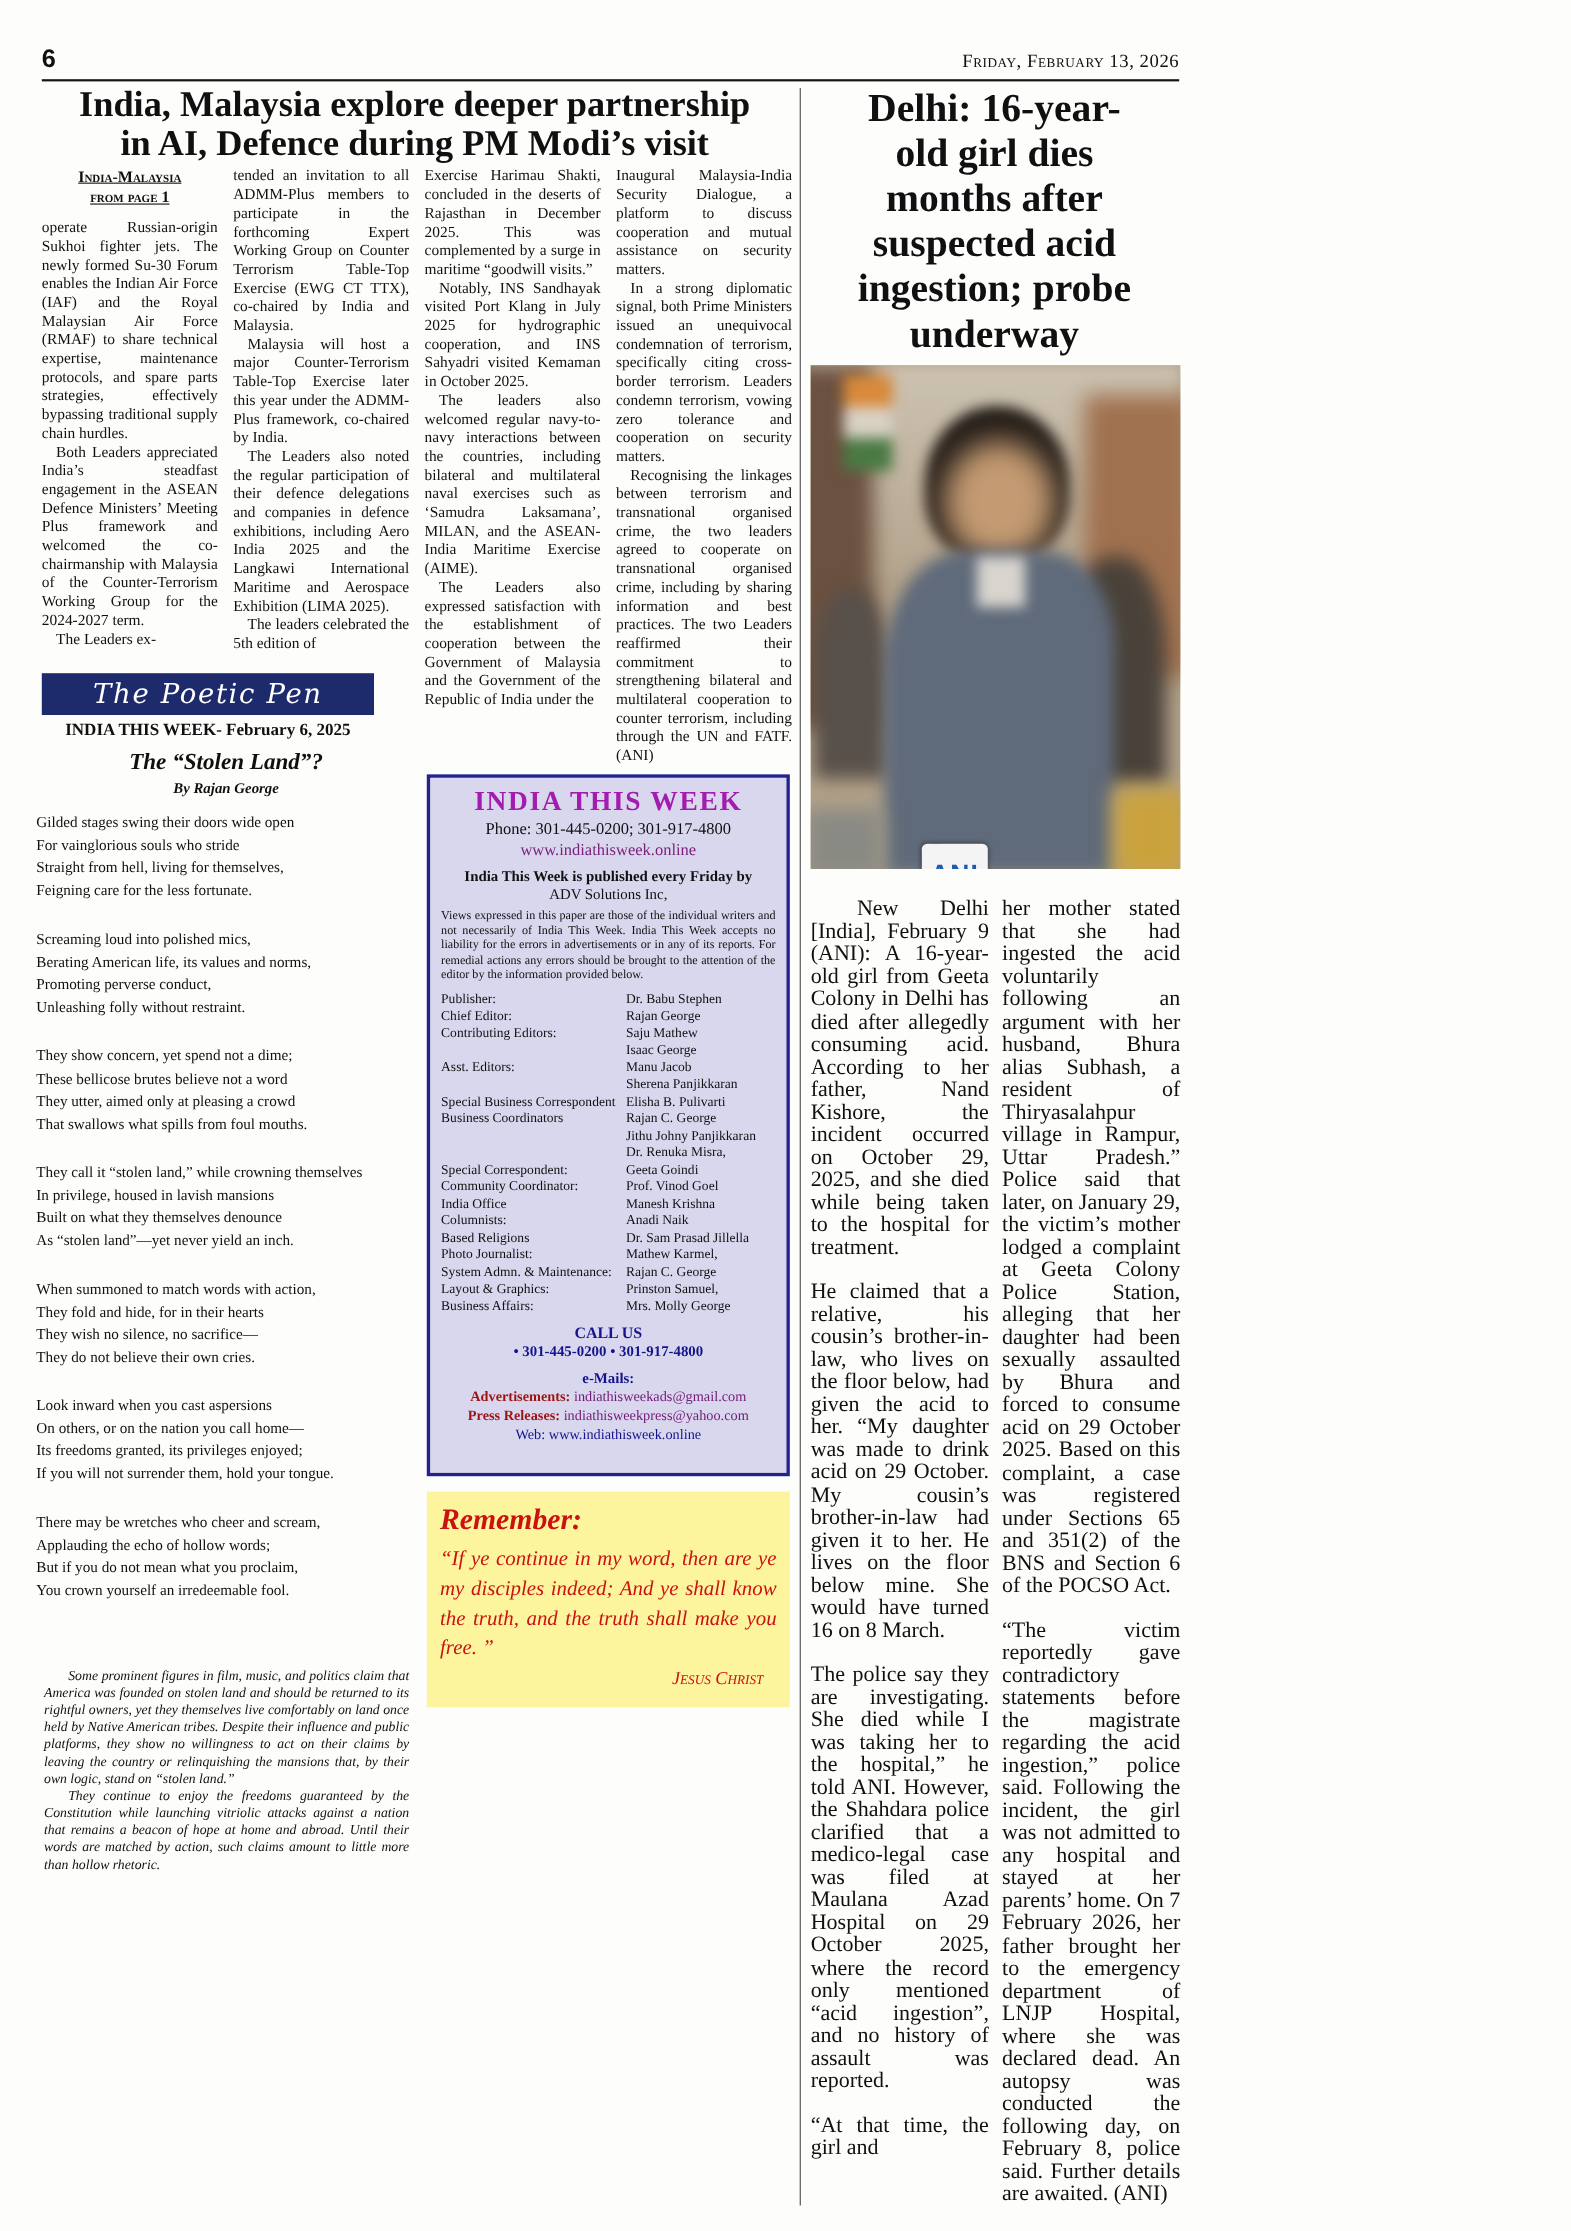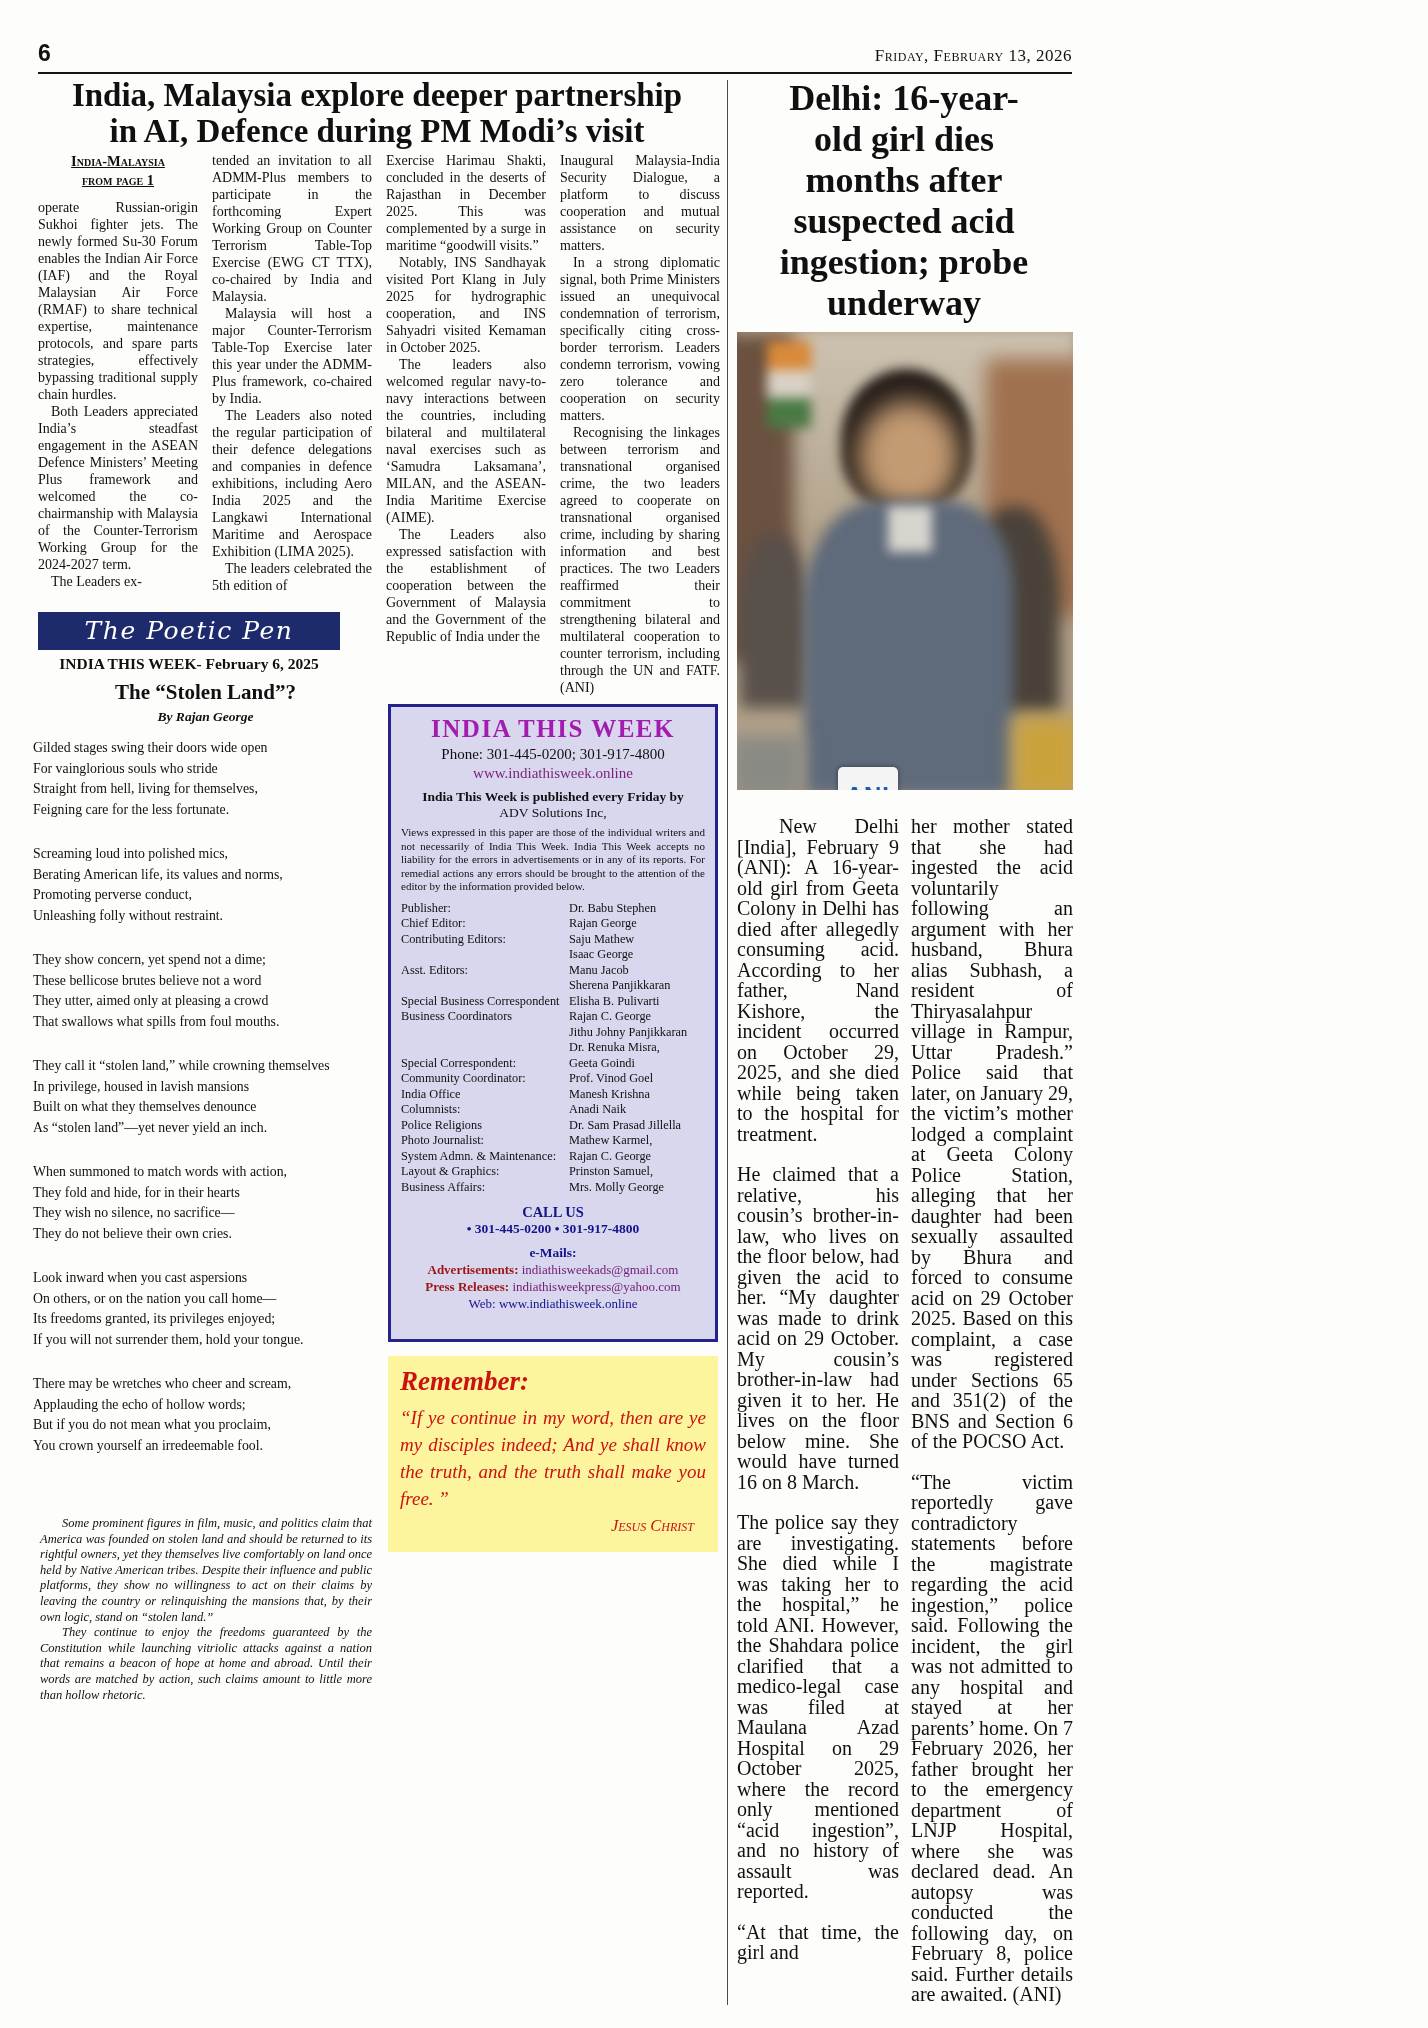--- a/index.html
+++ b/index.html
@@ -17,21 +17,21 @@
   .lh{position:absolute;left:38px;top:78px;width:678px;margin:0;text-align:center;font-weight:bold;font-size:33px;line-height:1.08;}
   .bcol{position:absolute;top:152px;width:160px;font-size:14px;line-height:17px;text-align:justify;}
   .bcol.c1{left:38px;} .bcol.c2{left:212px;} .bcol.c3{left:386px;} .bcol.c4{left:560px;}
   .bcol p{margin:0;text-indent:13px;}
   .bcol div[data-bind-paragraphs] p:first-child{text-indent:0;}
   .kicker{text-align:center;font-weight:bold;font-size:14.5px;font-variant:small-caps;text-decoration:underline;line-height:1.3;margin-bottom:9px;}
 
   
   .pen-banner{position:absolute;left:38px;top:612px;width:302px;height:38px;background:#1d2b6d;color:#fff;text-align:center;font-style:italic;font-size:25px;line-height:38px;font-family:"DejaVu Serif",serif;letter-spacing:1.5px;}
   .pen-sub{position:absolute;left:38px;top:655px;width:302px;text-align:center;font-weight:bold;font-size:15.5px;}
-  .poem-title{position:absolute;left:33px;top:680px;width:345px;text-align:center;font-weight:bold;font-size:21px;}
+  .poem-title{position:absolute;left:33px;top:680px;width:345px;text-align:center;font-weight:bold;font-size:21px;font-style:italic;}
   .poem-by{position:absolute;left:33px;top:709px;width:345px;text-align:center;font-weight:bold;font-style:italic;font-size:13.5px;}
   .poem{position:absolute;left:33px;top:738px;width:345px;text-align:left;font-size:13.8px;}
   .poem .stanza{white-space:pre-line;line-height:20.5px;margin-bottom:24px;}
   .footnote{position:absolute;left:40px;top:1516px;width:332px;font-style:italic;font-size:12.5px;line-height:15.6px;text-align:justify;}
   .footnote p{margin:0;text-indent:22px;}
 
   
   .itw-box{position:absolute;left:388px;top:704px;width:330px;height:638px;background:#d9d7ee;border:3px solid #23238b;box-sizing:border-box;padding:8px 10px;}
   .itw-title{text-align:center;color:#a21caf;font-weight:bold;font-size:25px;letter-spacing:1.5px;}
   .itw-phone{text-align:center;font-size:15px;margin-top:3px;}
@@ -212,21 +212,21 @@
         </div>
         <div class="itw-row">
           <span class="lbl">India Office</span>
           <span class="val">Manesh Krishna</span>
         </div>
         <div class="itw-row">
           <span class="lbl">Columnists:</span>
           <span class="val">Anadi Naik</span>
         </div>
         <div class="itw-row">
-          <span class="lbl">Police Religions</span>
+          <span class="lbl">Based Religions</span>
           <span class="val">Dr. Sam Prasad Jillella</span>
         </div>
         <div class="itw-row">
           <span class="lbl">Photo Journalist:</span>
           <span class="val">Mathew Karmel,</span>
         </div>
         <div class="itw-row">
           <span class="lbl">System Admn. &amp; Maintenance:</span>
           <span class="val">Rajan C. George</span>
         </div>

